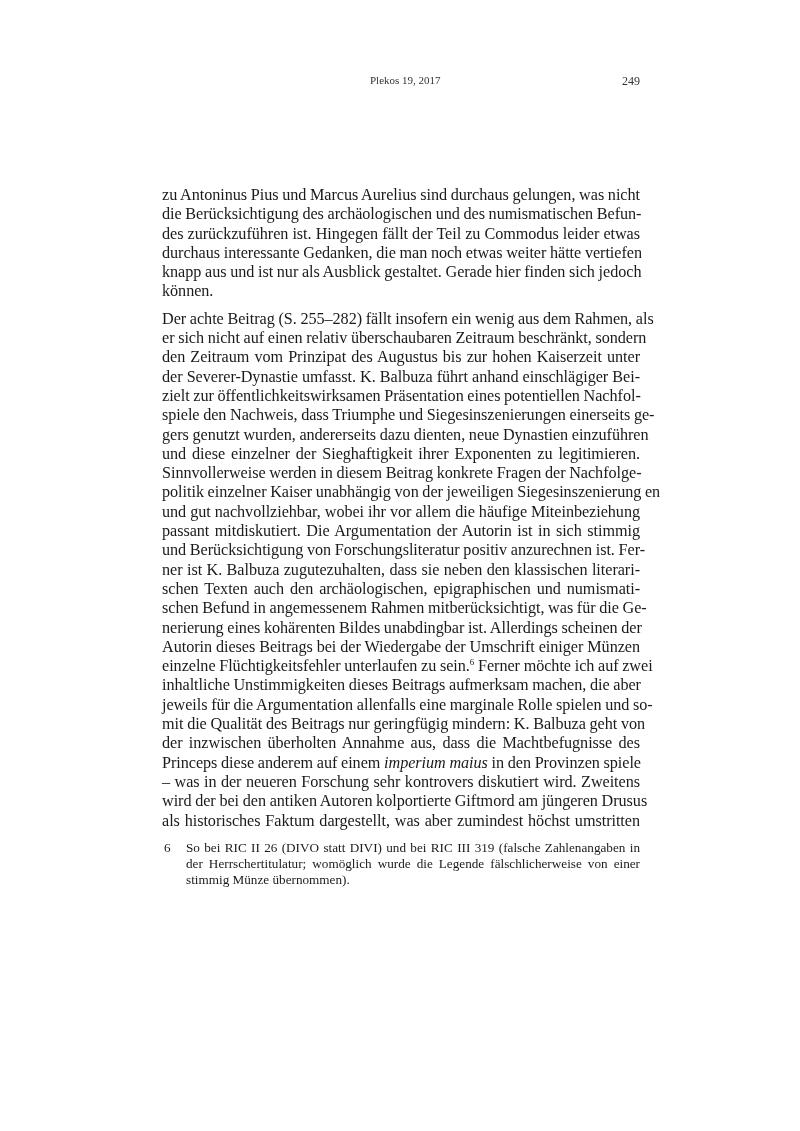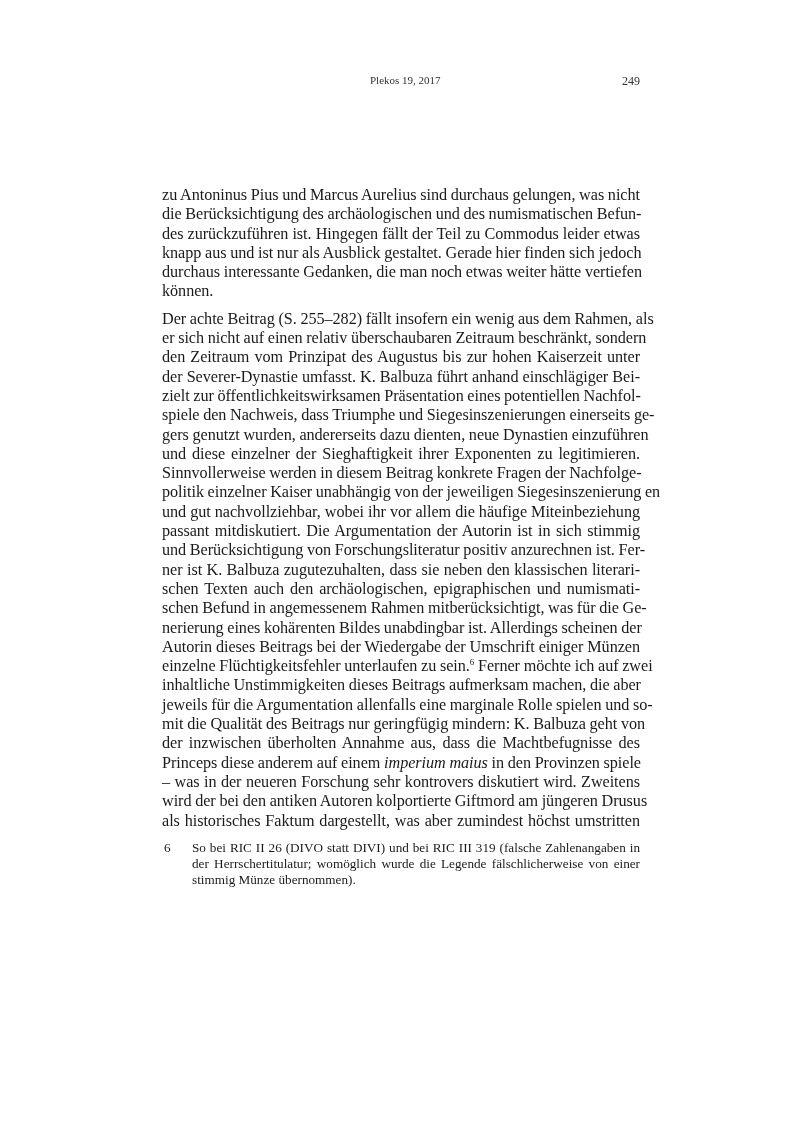--- a/index.html
+++ b/index.html
@@ -12,39 +12,39 @@
   .para { font-size: 16.2px; line-height: 19.3px; text-align: justify; margin: 0;
           hyphens: manual; word-spacing: -0.3px; letter-spacing: -0.05px; }
   .para + .para { margin-top: 8px; }
   .para .line { display: block; text-align: justify; text-align-last: justify; white-space: nowrap; }
   .para .line.last { text-align-last: left; }
   sup.fnref { font-size: 9px; vertical-align: 6px; line-height: 0; }
   em { font-style: italic; }
   .footnotes { position: absolute; top: 840px; left: 162px; width: 478px; }
   .footnote { position: relative; font-size: 13.2px; line-height: 16px; }
   .fn-num { position: absolute; left: 2px; top: 0; }
-  .fn-text { margin-left: 30px; }
+  .fn-text { margin-left: 24px; }
   .fn-text .line { display: block; text-align: justify; text-align-last: justify; white-space: nowrap; }
   .fn-text .line.last { text-align-last: left; }
 </style>
 </head>
 <body>
 
 <div class="header">
   <span class="running-head">Plekos 19, 2017</span>
   <span class="page-num">249</span>
 </div>
 
 <div class="body">
   <p class="para">
     <span class="line">zu Antoninus Pius und Marcus Aurelius sind durchaus gelungen, was nicht</span>
     <span class="line">die Berücksichtigung des archäologischen und des numismatischen Befun-</span>
     <span class="line">des zurückzuführen ist. Hingegen fällt der Teil zu Commodus leider etwas</span>
+    <span class="line">durchaus interessante Gedanken, die man noch etwas weiter hätte vertiefen</span>
     <span class="line">knapp aus und ist nur als Ausblick gestaltet. Gerade hier finden sich jedoch</span>
-    <span class="line">durchaus interessante Gedanken, die man noch etwas weiter hätte vertiefen</span>
     <span class="line last">können.</span>
   </p>
   <p class="para">
     <span class="line">Der achte Beitrag (S. 255–282) fällt insofern ein wenig aus dem Rahmen, als</span>
     <span class="line">er sich nicht auf einen relativ überschaubaren Zeitraum beschränkt, sondern</span>
     <span class="line">den Zeitraum vom Prinzipat des Augustus bis zur hohen Kaiserzeit unter</span>
     <span class="line">der Severer-Dynastie umfasst. K. Balbuza führt anhand einschlägiger Bei-</span>
     <span class="line">zielt zur öffentlichkeitswirksamen Präsentation eines potentiellen Nachfol-</span>
     <span class="line">spiele den Nachweis, dass Triumphe und Siegesinszenierungen einerseits ge-</span>
     <span class="line">gers genutzt wurden, andererseits dazu dienten, neue Dynastien einzuführen</span>

